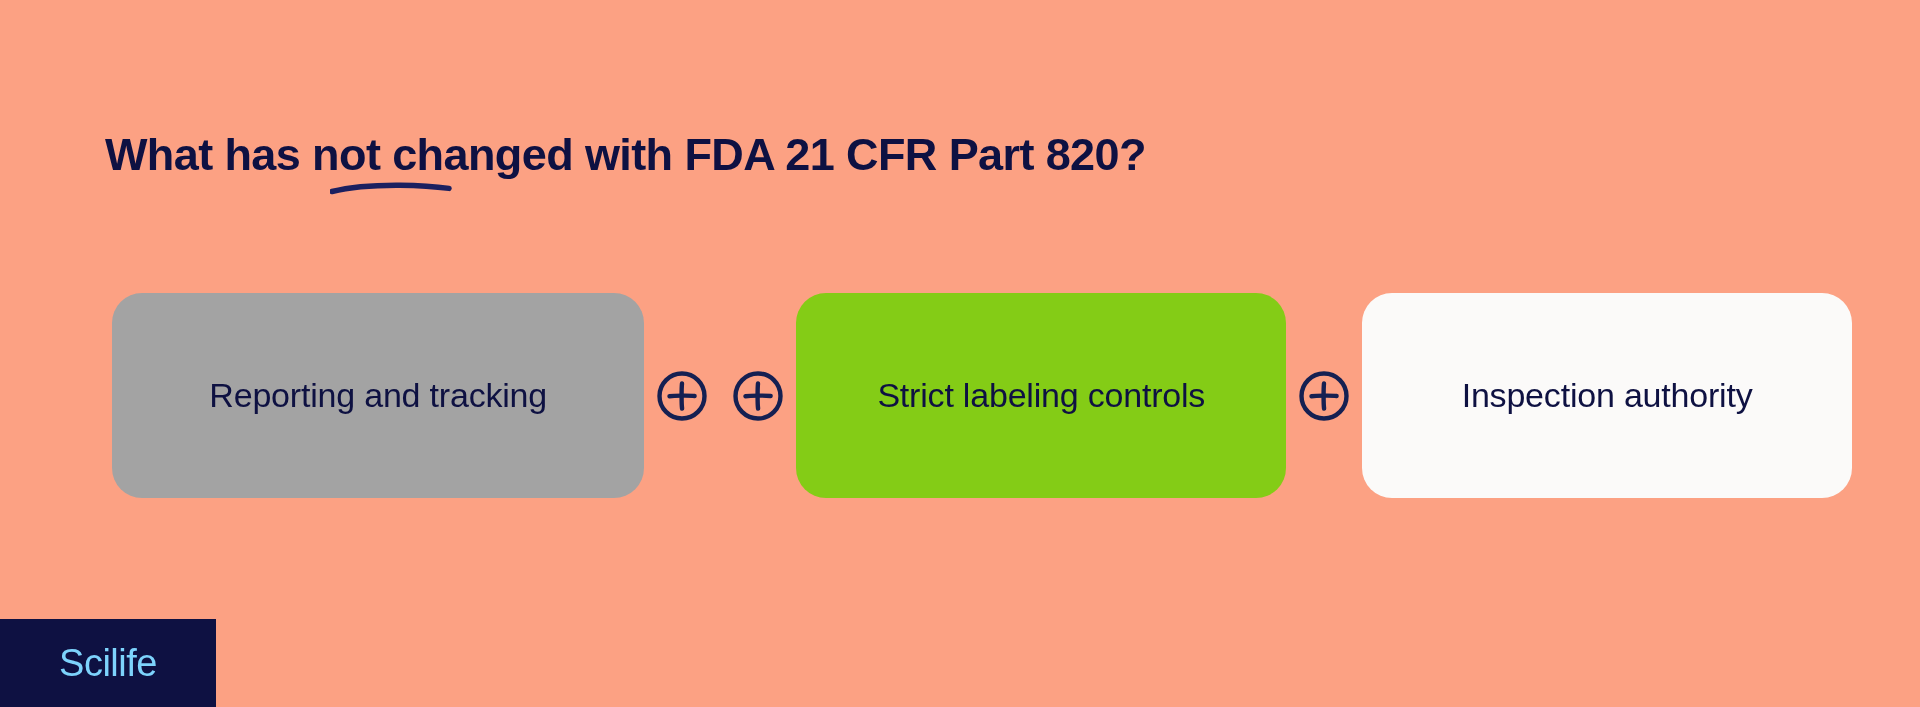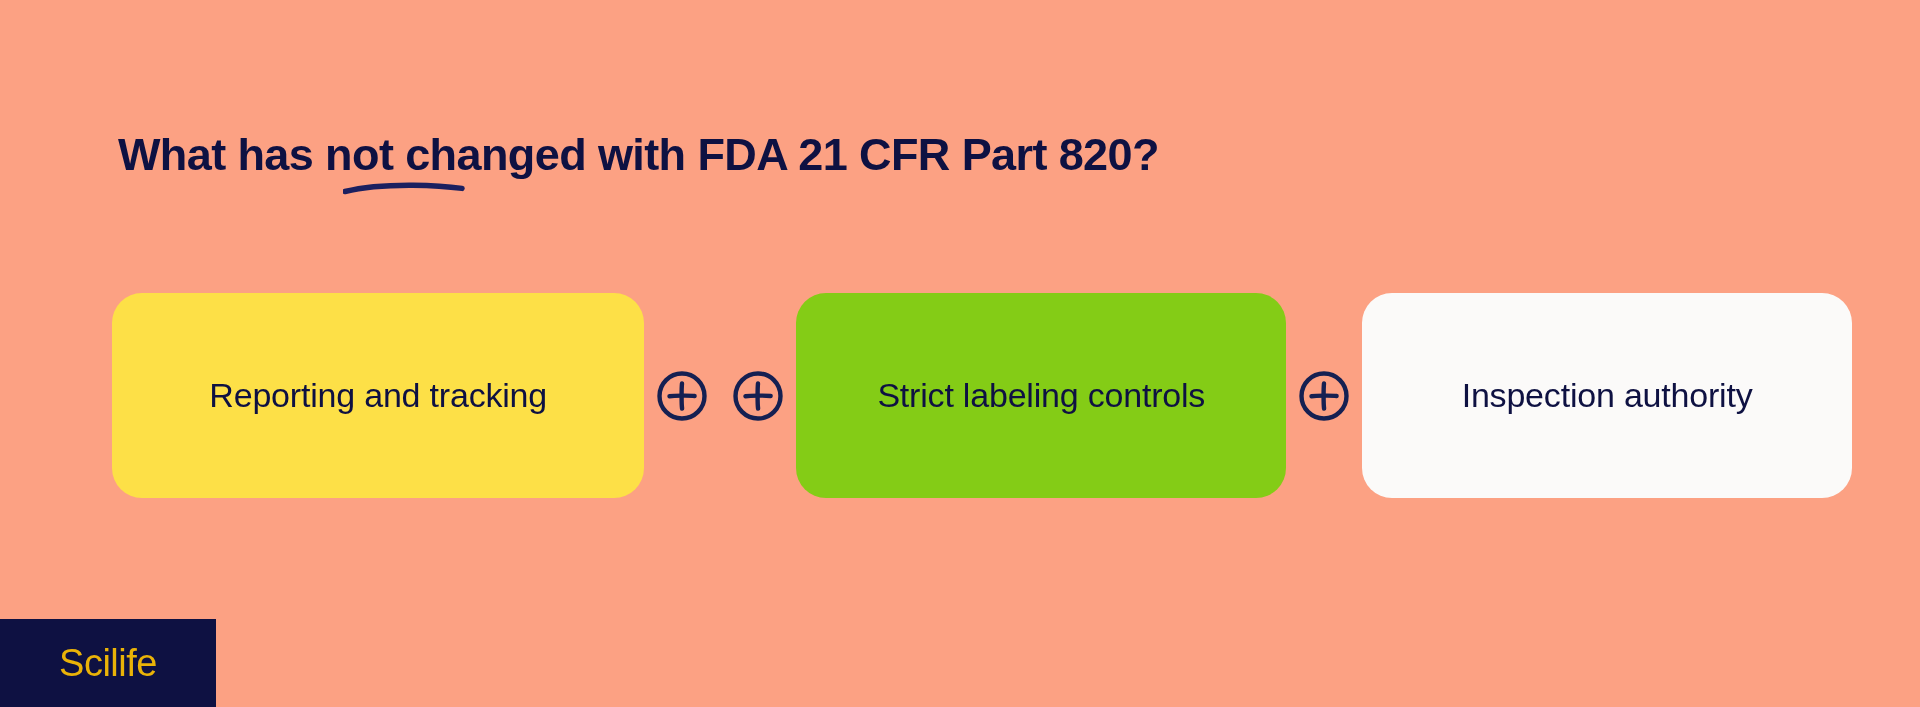--- a/index.html
+++ b/index.html
@@ -17,21 +17,21 @@
     position: relative;
     width: 1920px;
     height: 707px;
     background: #fca183;
     overflow: hidden;
   }
 
   
   #title-block {
     position: absolute;
-    left: 118px;
+    left: 105px;
     top: 128px;
     width: 1400px;
   }
   #page-title {
     margin: 0;
     font-family: "Liberation Sans", sans-serif;
     font-weight: bold;
     font-size: 45px;
     line-height: 54px;
     letter-spacing: -0.6px;
@@ -97,38 +97,38 @@
     background: #0e1142;
     display: flex;
     align-items: center;
     justify-content: center;
   }
   #logo-text {
     font-family: "Liberation Sans", sans-serif;
     font-weight: 400;
     font-size: 38px;
     letter-spacing: -0.5px;
-    color: #eab308;
+    color: #7dd3fc;
   }
 </style>
 </head>
 <body>
 
 <div id="canvas">
 
   <div id="title-block">
     <h1 id="page-title">What has not changed with FDA 21 CFR Part 820?</h1>
     <svg id="title-underline" viewBox="0 0 122 16" preserveAspectRatio="none" aria-hidden="true">
       <path d="M2 11.5 C 18 7.5, 44 5.0, 70 5.2 C 90 5.4, 106 6.6, 119 8.4" fill="none" stroke="#1b2060" stroke-width="5.5" stroke-linecap="round"></path>
     </svg>
   </div>
 
   <div id="cards-row">
 
-    <div class="card" style="background:#fde047; flex-grow:1.205;">
+    <div class="card" style="background:#a3a3a3; flex-grow:1.205;">
       <div class="card-label">Reporting and tracking</div>
     </div>
 
     <div class="plus-connector">
       <svg width="56" height="56" viewBox="0 0 56 56" aria-hidden="true">
         <circle cx="28" cy="28" r="22.5" fill="none" stroke="#152052" stroke-width="4.4"></circle>
         <path d="M15.5 28.2 C 20 27.6, 36 27.4, 40.6 28.0" fill="none" stroke="#152052" stroke-width="4.4" stroke-linecap="round"></path>
         <path d="M28.0 15.5 C 27.5 20, 27.4 36, 28.1 40.6" fill="none" stroke="#152052" stroke-width="4.4" stroke-linecap="round"></path>
       </svg>
     </div>

